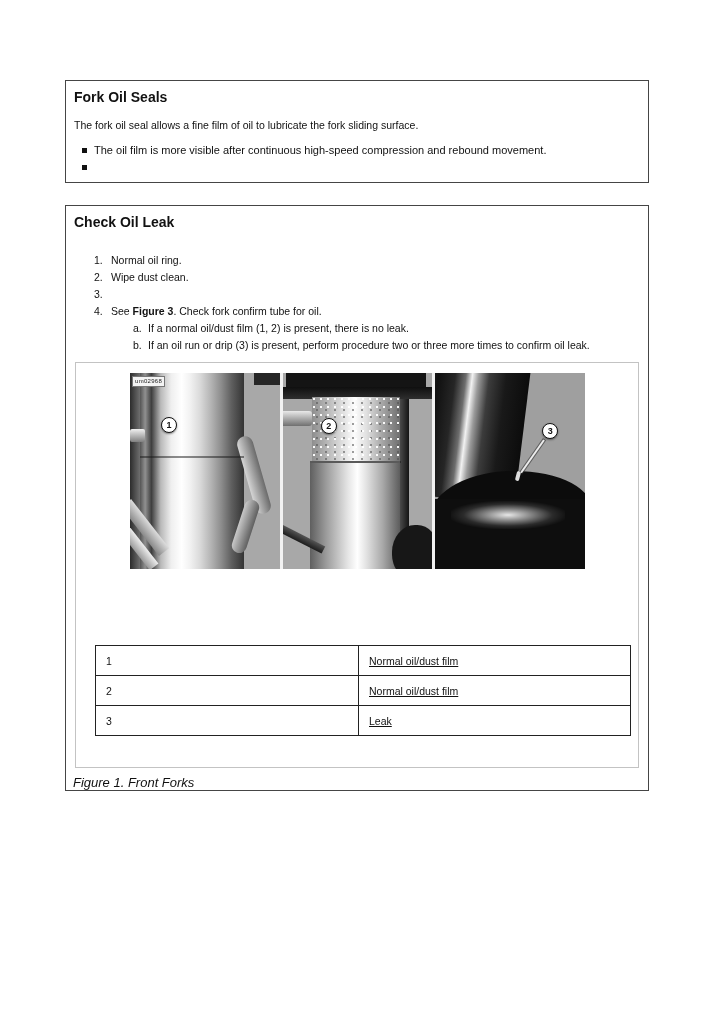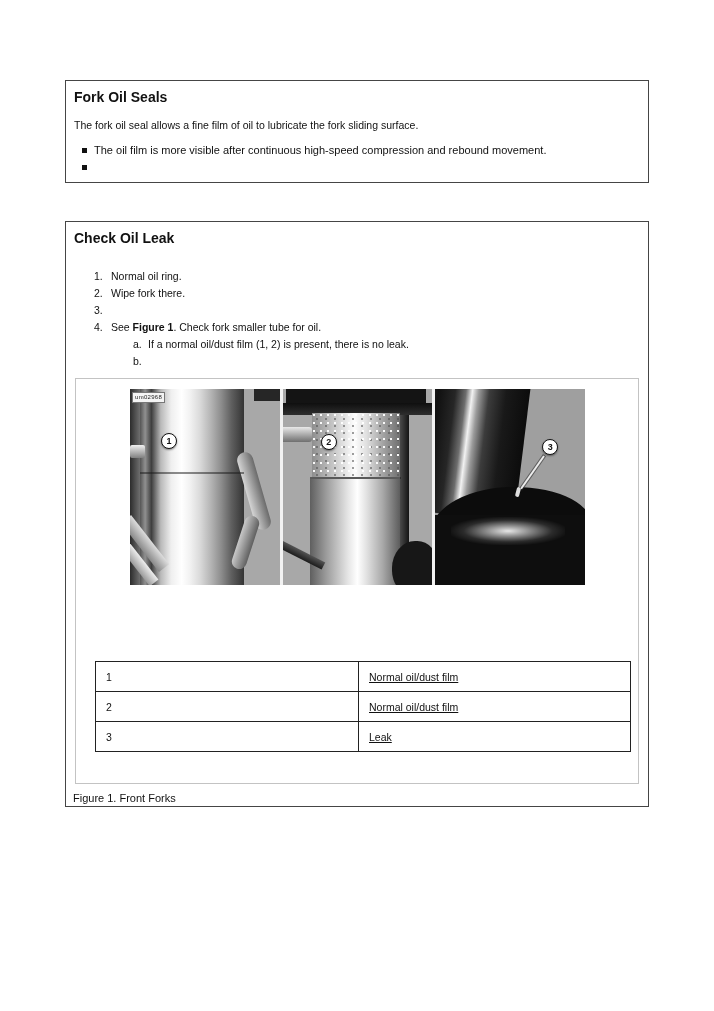--- a/index.html
+++ b/index.html
@@ -6,21 +6,21 @@
   html,body { margin:0; padding:0; }
   body {
     width:714px; height:1011px; background:#ffffff; position:relative;
     font-family:"Liberation Sans","DejaVu Sans",sans-serif; color:#111;
     -webkit-font-smoothing:antialiased;
   }
   .page { position:absolute; inset:0; background:#fff; }
 
   .docbox { position:absolute; background:#fff; border:1px solid #454545; }
   .box-seals { left:65px; top:80px;  width:584px; height:103px; }
-  .box-leak  { left:65px; top:205px; width:584px; height:586px;margin-top:16px; }
+  .box-leak  { left:65px; top:205px; width:584px; height:586px; }
 
   .sec-title { margin:0; padding:8px 0 0 8px; font-size:14px; font-weight:bold; line-height:17px; }
   .intro { margin:12px 0 0 8px; font-size:10.5px; line-height:15px; }
 
   .bullet-list { margin:9px 0 0 16px; }
   .bullet-row { display:flex; font-size:11px; line-height:17px; }
   .bullet-sq { width:5px; height:5px; background:#111; margin:6px 7px 0 0; flex:none; }
 
   .step-list { margin:21px 0 0 28px; font-size:10.5px; }
   .step-row { display:flex; line-height:17px; }
@@ -105,21 +105,21 @@
   .p3-drip { position:absolute; left:81px; top:98px; width:4px; height:10px;
     background:#dedede; border-radius:2px; transform:rotate(15deg); z-index:5; }
 
   
   .legend { position:absolute; left:19px; top:282px; border-collapse:collapse; }
   .legend td { border:1.5px solid #222; font-size:10.5px; height:30px;
     vertical-align:middle; padding:0 4px 0 10px; background:#fff; }
   .legend td.key { width:263px; }
   .legend td.val { width:272px;text-decoration:underline; }
 
-  .fig-caption { position:absolute; left:7px; top:569px; font-size:11px; line-height:15px; }
+  .fig-caption { position:absolute; left:7px; top:569px; font-size:13px; line-height:15px;font-style:italic; }
 </style>
 </head>
 <body>
 
 <div class="page">
 
   <div class="docbox box-seals">
     <h1 class="sec-title">Fork Oil Seals</h1>
     <div class="intro">The fork oil seal allows a fine film of oil to lubricate the fork sliding surface.</div>
     <div class="bullet-list">
@@ -136,35 +136,36 @@
   <div class="docbox box-leak">
     <h1 class="sec-title">Check Oil Leak</h1>
 
     <div class="step-list">
       <div class="step-row">
         <span class="step-marker">1.</span>
         <span>Normal oil ring.</span>
       </div>
       <div class="step-row">
         <span class="step-marker">2.</span>
-        <span>Wipe fork there.</span>
+        <span>Wipe dust clean.</span>
       </div>
       <div class="step-row">
         <span class="step-marker">3.</span>
       </div>
       <div class="step-row">
         <span class="step-marker">4.</span>
-        <span><span>See </span><span class="bold">Figure 1</span><span>. Check fork smaller tube for oil.</span></span>
+        <span><span>See </span><span class="bold">Figure 3</span><span>. Check fork confirm tube for oil.</span></span>
       </div>
       <div class="sub-row">
         <span class="sub-marker">a.</span>
         <span>If a normal oil/dust film (1, 2) is present, there is no leak.</span>
       </div>
       <div class="sub-row">
         <span class="sub-marker">b.</span>
+        <span>If an oil run or drip (3) is present, perform procedure two or three more times to confirm oil leak.</span>
       </div>
     </div>
 
     <div class="figurebox">
 
       <div class="photo-strip">
 
         <div class="panel">
           <div class="p1-back"></div>
           <div class="p1-tube"></div>

